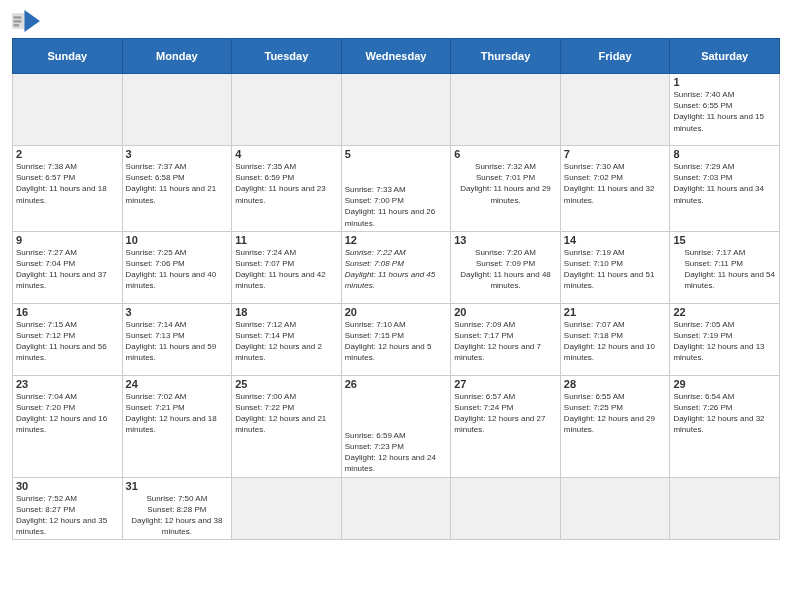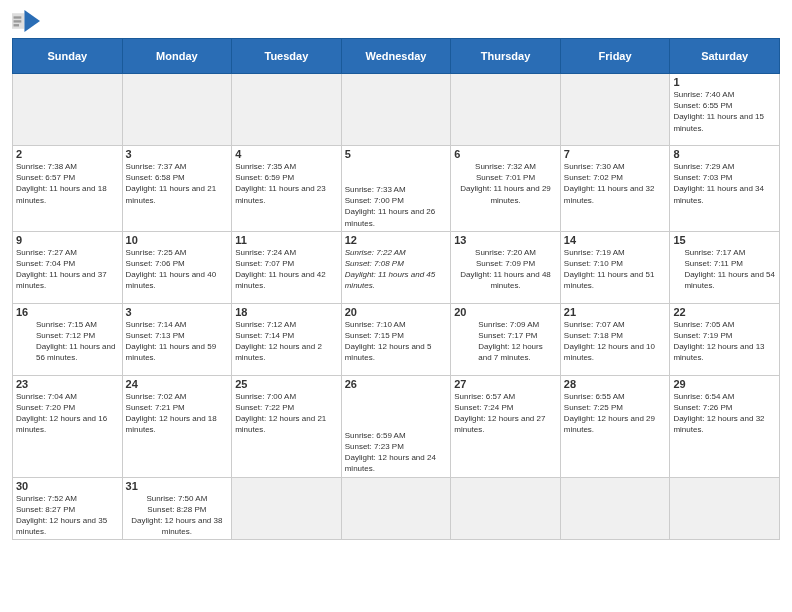--- a/index.html
+++ b/index.html
@@ -235,21 +235,21 @@
           <td>
             <span class="day-num">15</span>
             <div class="day-info" style="white-space: pre-line; margin-left: 11px;">Sunrise: 7:17 AM
 Sunset: 7:11 PM
 Daylight: 11 hours and 54 minutes.</div>
           </td>
         </tr>
         <tr>
           <td>
             <span class="day-num">16</span>
-            <div class="day-info" style="white-space: pre-line; margin-left: 20px;">Sunrise: 7:15 AM
+            <div class="day-info" style="white-space: pre-line;">Sunrise: 7:15 AM
 Sunset: 7:12 PM
 Daylight: 11 hours and 56 minutes.</div>
           </td>
           <td>
             <span class="day-num">3</span>
             <div class="day-info" style="white-space: pre-line;">Sunrise: 7:14 AM
 Sunset: 7:13 PM
 Daylight: 11 hours and 59 minutes.</div>
           </td>
           <td>
@@ -259,21 +259,21 @@
 Daylight: 12 hours and 2 minutes.</div>
           </td>
           <td>
             <span class="day-num">20</span>
             <div class="day-info" style="white-space: pre-line;">Sunrise: 7:10 AM
 Sunset: 7:15 PM
 Daylight: 12 hours and 5 minutes.</div>
           </td>
           <td>
             <span class="day-num">20</span>
-            <div class="day-info" style="white-space: pre-line; margin-left: 24px;">Sunrise: 7:09 AM
+            <div class="day-info" style="white-space: pre-line;">Sunrise: 7:09 AM
 Sunset: 7:17 PM
 Daylight: 12 hours and 7 minutes.</div>
           </td>
           <td>
             <span class="day-num">21</span>
             <div class="day-info" style="white-space: pre-line;">Sunrise: 7:07 AM
 Sunset: 7:18 PM
 Daylight: 12 hours and 10 minutes.</div>
           </td>
           <td>

